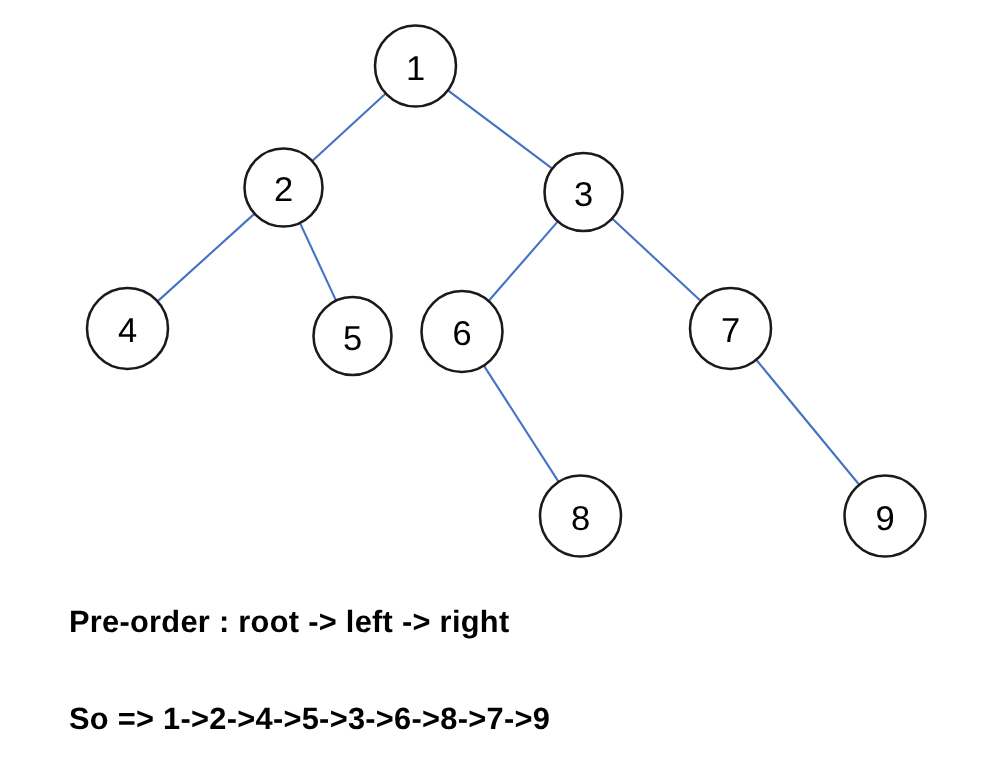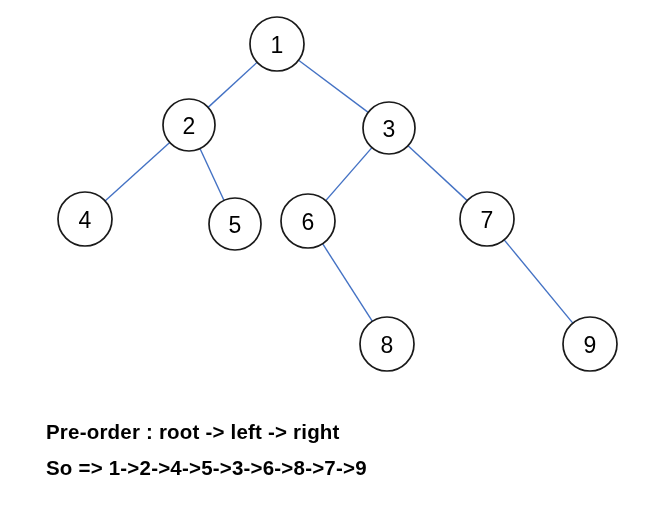--- a/index.html
+++ b/index.html
@@ -42,22 +42,22 @@
   .caption-block {
     position: absolute;
     left: 46px;
     font-family: "Liberation Sans", sans-serif;
     font-weight: bold;
     font-size: 20.5px;
     color: #000000;
     letter-spacing: 0.2px;
     white-space: nowrap;
   }
-  #caption-preorder { top: 420px; }
-  #caption-sequence { top: 456px; }
+  #caption-preorder { top: 403px; }
+  #caption-sequence { top: 468px; }
 </style>
 </head>
 <body>
 
 <svg id="tree-canvas" viewBox="0 0 667 400">
   <g id="edge-layer">
       <line x1="257.13" y1="62.29" x2="208.13" y2="107.39" class="tree-edge" stroke="#4472C4"></line>
       <line x1="298.60" y1="60.20" x2="368.20" y2="112.40" class="tree-edge" stroke="#4472C4"></line>
       <line x1="169.71" y1="142.43" x2="105.03" y2="200.90" class="tree-edge" stroke="#4472C4"></line>
       <line x1="199.96" y1="148.58" x2="224.04" y2="200.42" class="tree-edge" stroke="#4472C4"></line>

